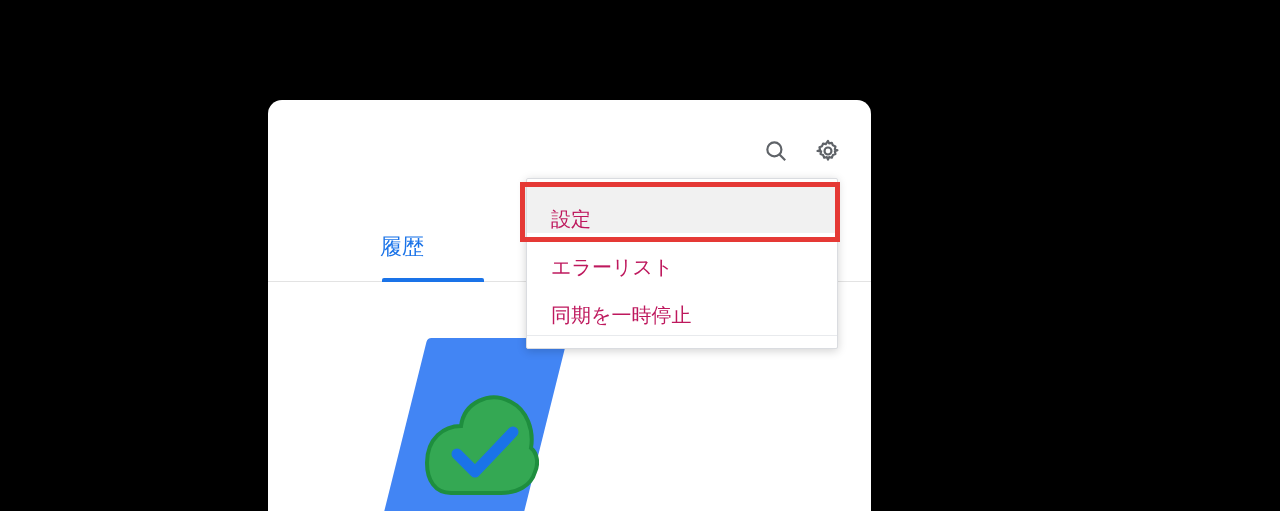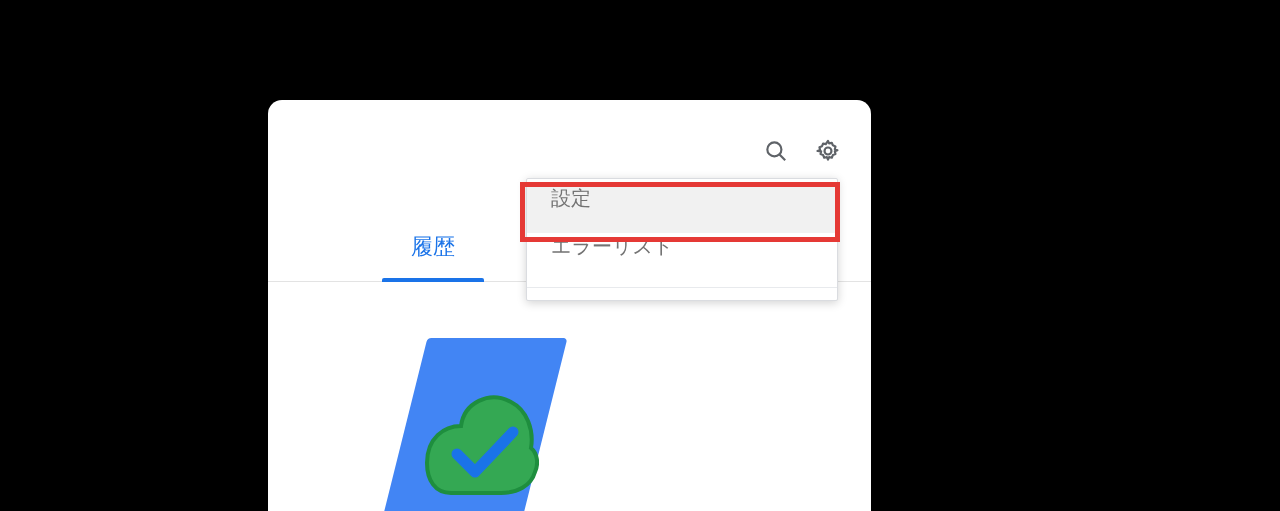--- a/index.html
+++ b/index.html
@@ -51,21 +51,21 @@
       position: absolute;
       left: 112px;
       top: 0;
       width: 106px;
       height: 56px;
       font-size: 22px;
       color: #1a73e8;
       font-weight: 500;
       display: flex;
       align-items: start;
-      justify-content: center;
+      justify-content: flex-start;
       padding-top: 6px;
       cursor: pointer;
     }
     .tab-active::after {
       content: "";
       position: absolute;
       bottom: 0;
       left: 2px;
       right: 2px;
       height: 4px;
@@ -110,23 +110,23 @@
     .menu-section {
       padding: 6px 0;
     }
     .menu-divider {
       border-top: 1px solid #e8eaed;
     }
     .menu-item {
       height: 48px;
       padding: 0 24px;
       display: flex;
-      align-items: flex-start;
+      align-items: flex-end;
       font-size: 20px;
-      color: #737373;
+      color: #be185d;
       cursor: pointer;
     }
     .menu-item.highlighted {
       background: #f1f1f1;
     }
     .highlight-box {
       position: absolute;
       top: 82px;
       left: 252px;
       width: 320px;
@@ -170,20 +170,23 @@
   </div>
 
   <div class="menu">
     <div class="menu-section">
       <div class="menu-item highlighted">
         <span>設定</span>
       </div>
       <div class="menu-item">
         <span>エラーリスト</span>
       </div>
+      <div class="menu-item">
+        <span>同期を一時停止</span>
+      </div>
     </div>
     <div class="menu-divider"></div>
     <div class="menu-section">
     </div>
   </div>
 
   <div class="highlight-box"></div>
 </div>
 
 </body></html>

